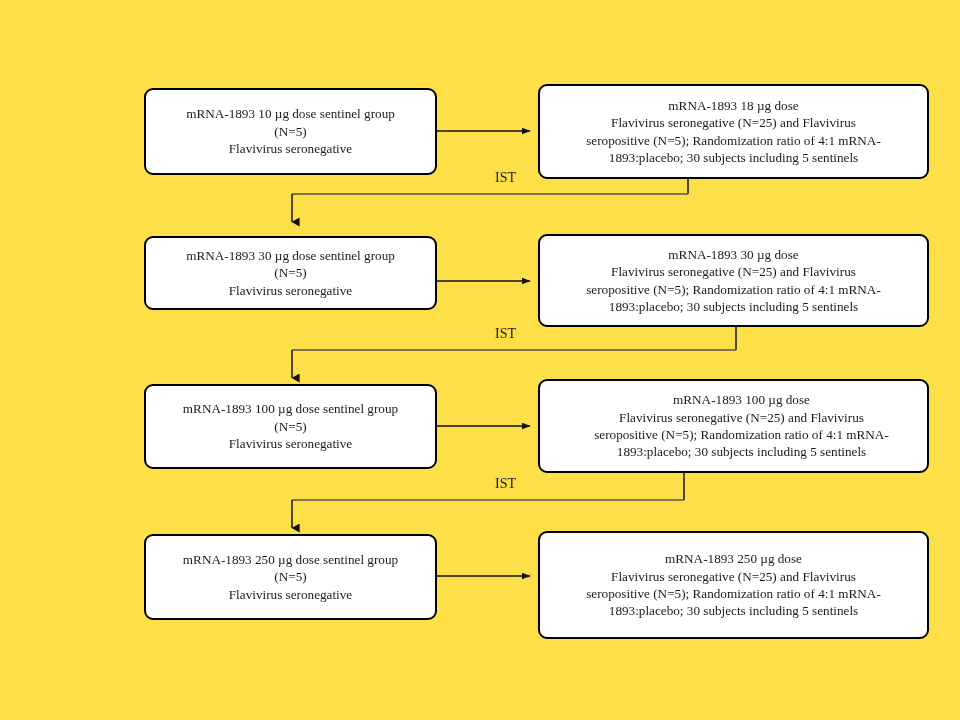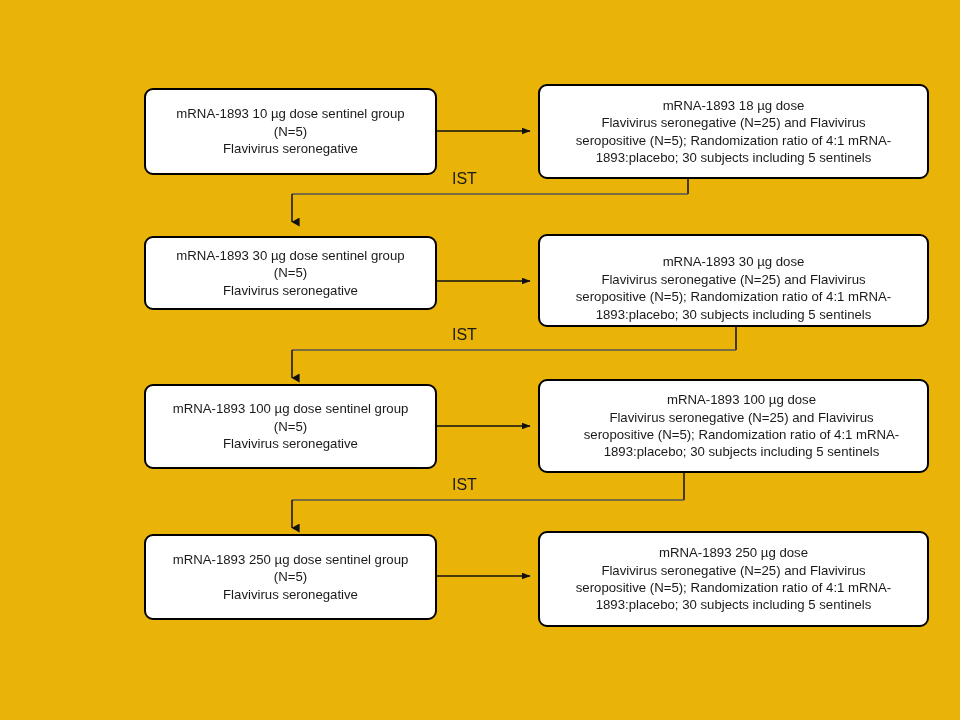--- a/index.html
+++ b/index.html
@@ -4,22 +4,22 @@
 <style>
   html, body {
     margin: 0;
     padding: 0;
     background: #ffffff;
   }
   #canvas {
     position: relative;
     width: 960px;
     height: 720px;
-    background: #eab308;
-    font-family: Liberation Sans, sans-serif;
+    background: #fde047;
+    font-family: Liberation Serif, serif;
     overflow: hidden;
   }
   .node {
     position: absolute;
     box-sizing: border-box;
     border: 2px solid #000000;
     border-radius: 9px;
     background: #ffffff;
     display: flex;
     align-items: center;
@@ -30,23 +30,23 @@
     line-height: 1.32;
     padding: 2px 8px;
     white-space: pre-line;
   }
   .node-text {
     display: block;
     width: 100%;
   }
   .edge-label {
     position: absolute;
-    font-size: 16px;
+    font-size: 14px;
     color: #1a1a1a;
-    text-align: left;
+    text-align: right;
     white-space: nowrap;
   }
   svg.links {
     position: absolute;
     left: 0;
     top: 0;
     width: 960px;
     height: 720px;
     overflow: visible;
   }
@@ -113,21 +113,21 @@
 seropositive (N=5); Randomization ratio of 4:1 mRNA-
 1893:placebo; 30 subjects including 5 sentinels</span>
   </div>
   <div class="edge-label" style="left:452px; top:170px; width:64px;">IST</div>
 
   <div class="node" style="left:144px; top:236px; width:293px; height:74px;">
     <span class="node-text">mRNA-1893 30 µg dose sentinel group
 (N=5)
 Flavivirus seronegative</span>
   </div>
-  <div class="node" style="left:538px; top:234px; width:391px; height:93px;align-items:flex-end;">
+  <div class="node" style="left:538px; top:234px; width:391px; height:93px;">
     <span class="node-text">mRNA-1893 30 µg dose
 Flavivirus seronegative (N=25) and Flavivirus
 seropositive (N=5); Randomization ratio of 4:1 mRNA-
 1893:placebo; 30 subjects including 5 sentinels</span>
   </div>
   <div class="edge-label" style="left:452px; top:326px; width:64px;">IST</div>
 
   <div class="node" style="left:144px; top:384px; width:293px; height:85px;text-align:center;">
     <span class="node-text">mRNA-1893 100 µg dose sentinel group
 (N=5)
@@ -139,20 +139,20 @@
 seropositive (N=5); Randomization ratio of 4:1 mRNA-
 1893:placebo; 30 subjects including 5 sentinels</span>
   </div>
   <div class="edge-label" style="left:452px; top:476px; width:64px;">IST</div>
 
   <div class="node" style="left:144px; top:534px; width:293px; height:86px;">
     <span class="node-text">mRNA-1893 250 µg dose sentinel group
 (N=5)
 Flavivirus seronegative</span>
   </div>
-  <div class="node" style="left:538px; top:531px; width:391px; height:96px;">
+  <div class="node" style="left:538px; top:531px; width:391px; height:108px;">
     <span class="node-text">mRNA-1893 250 µg dose
 Flavivirus seronegative (N=25) and Flavivirus
 seropositive (N=5); Randomization ratio of 4:1 mRNA-
 1893:placebo; 30 subjects including 5 sentinels</span>
   </div>
 
 </div>
 
 </body></html>

